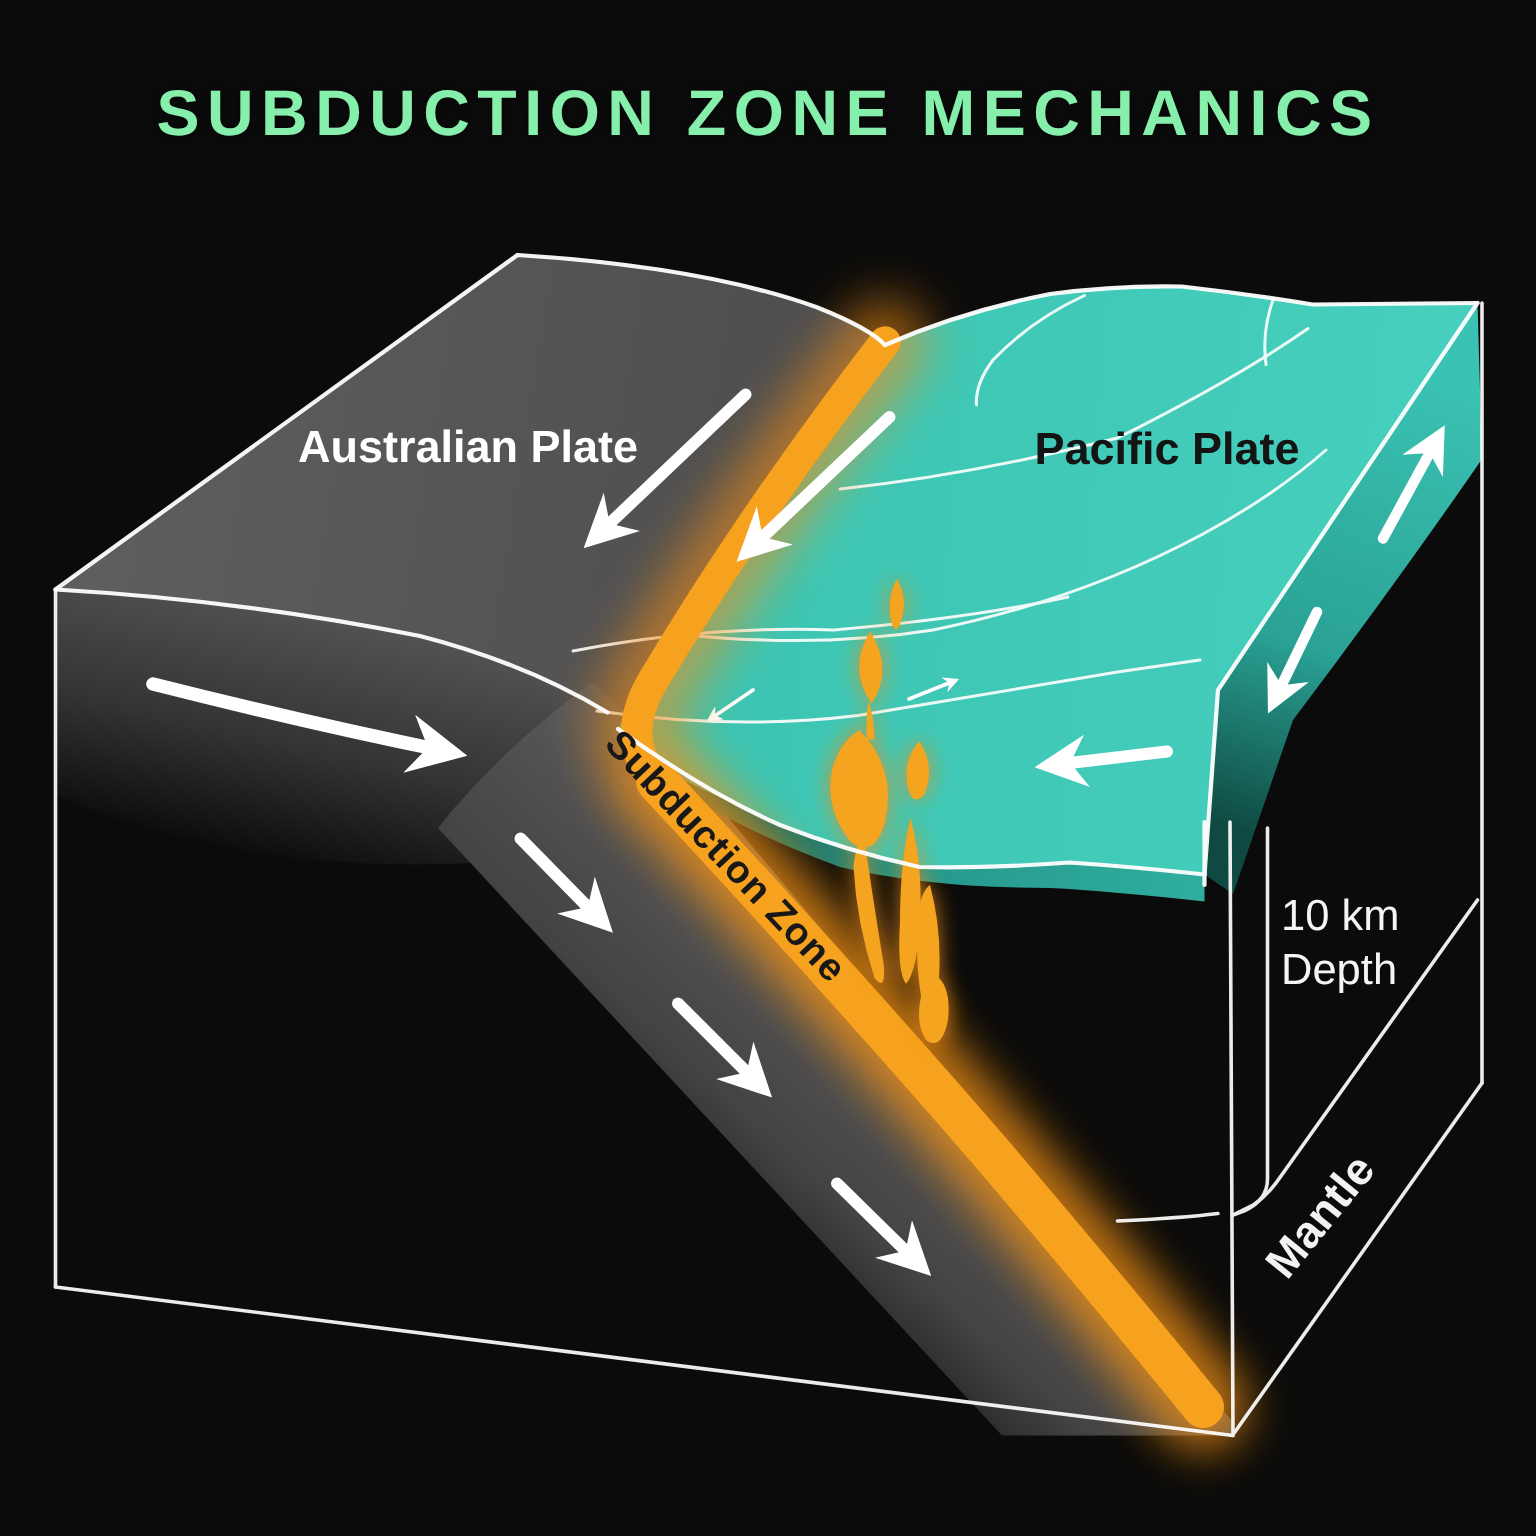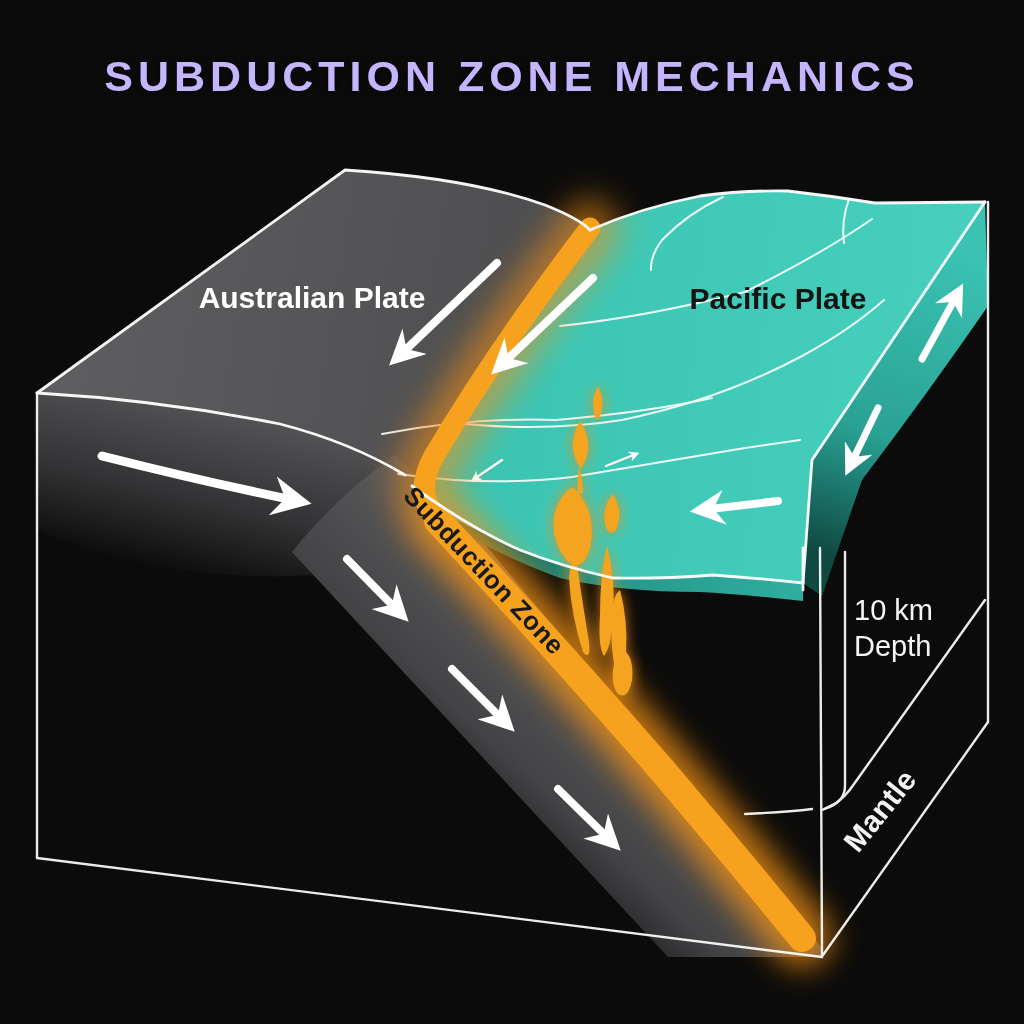--- a/index.html
+++ b/index.html
@@ -2,21 +2,21 @@
 <html><head>
 <meta charset="utf-8">
 <style>
   html,body{margin:0;padding:0;background:#000;}
   .stage{
     position:relative;width:1024px;height:1024px;overflow:hidden;
     background:#0b0b0b;font-family:"Liberation Sans",sans-serif;
   }
   .title{
     position:absolute;top:52px;left:0;width:100%;text-align:center;
-    color:#c4b5fd;font-size:43px;font-weight:600;letter-spacing:5px;
+    color:#86efac;font-size:43px;font-weight:600;letter-spacing:5px;
     text-shadow:0 0 6px rgba(0,0,0,.6);
   }
   svg{position:absolute;top:0;left:0;}
   svg text{font-family:"Liberation Sans",sans-serif;}
 </style>
 </head>
 <body>
 
 <div class="stage">
 

